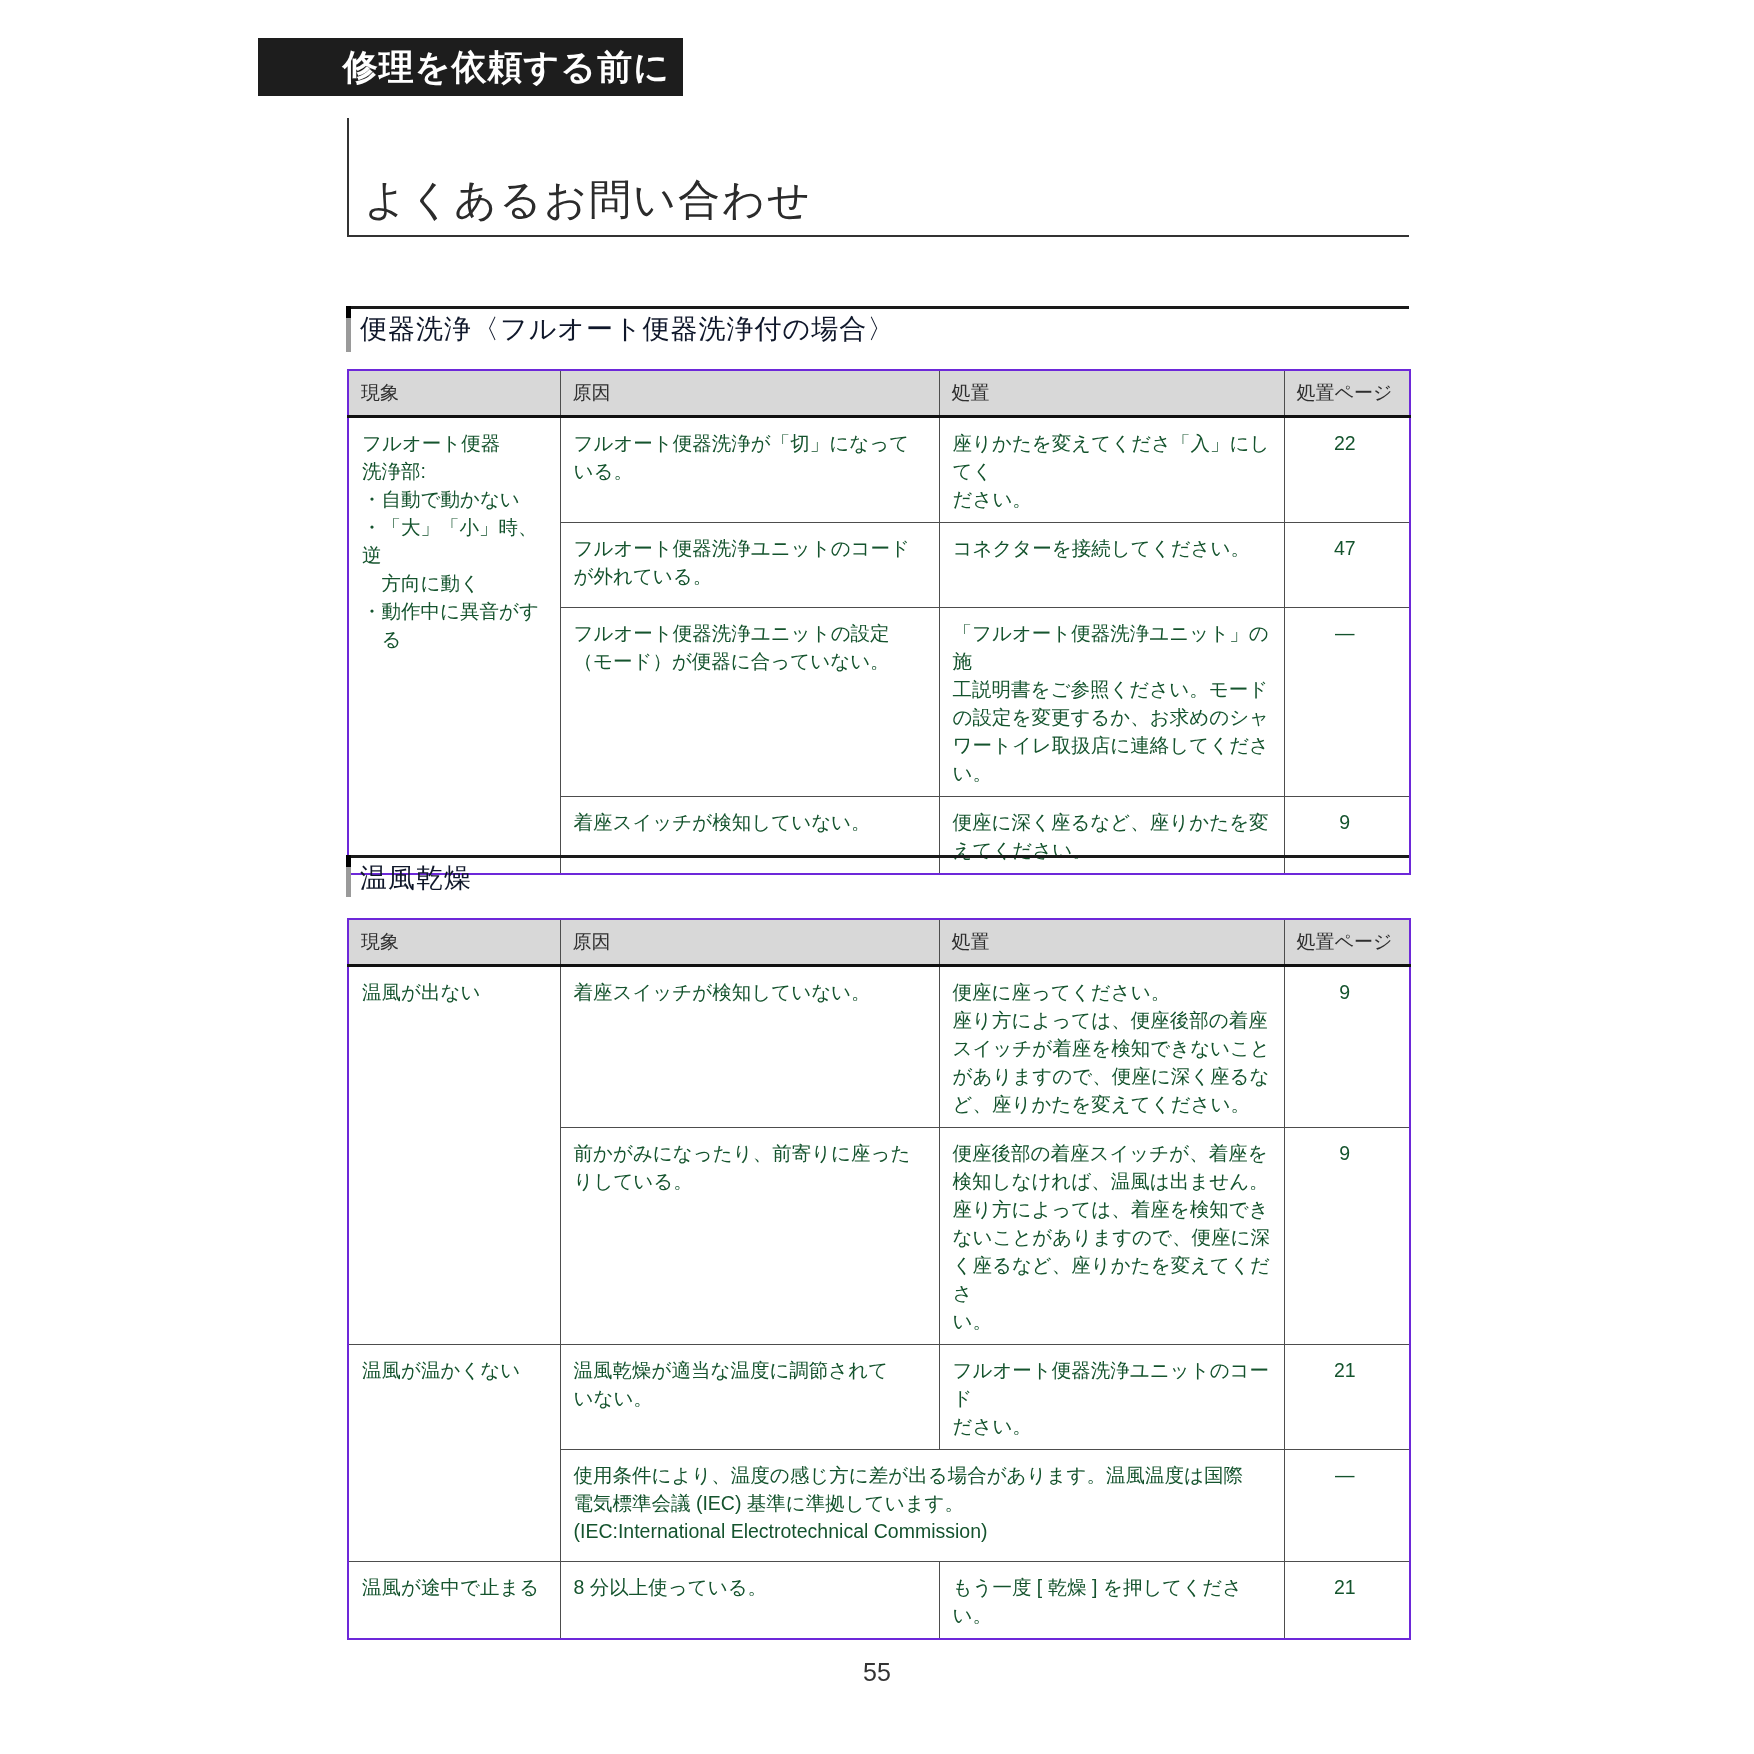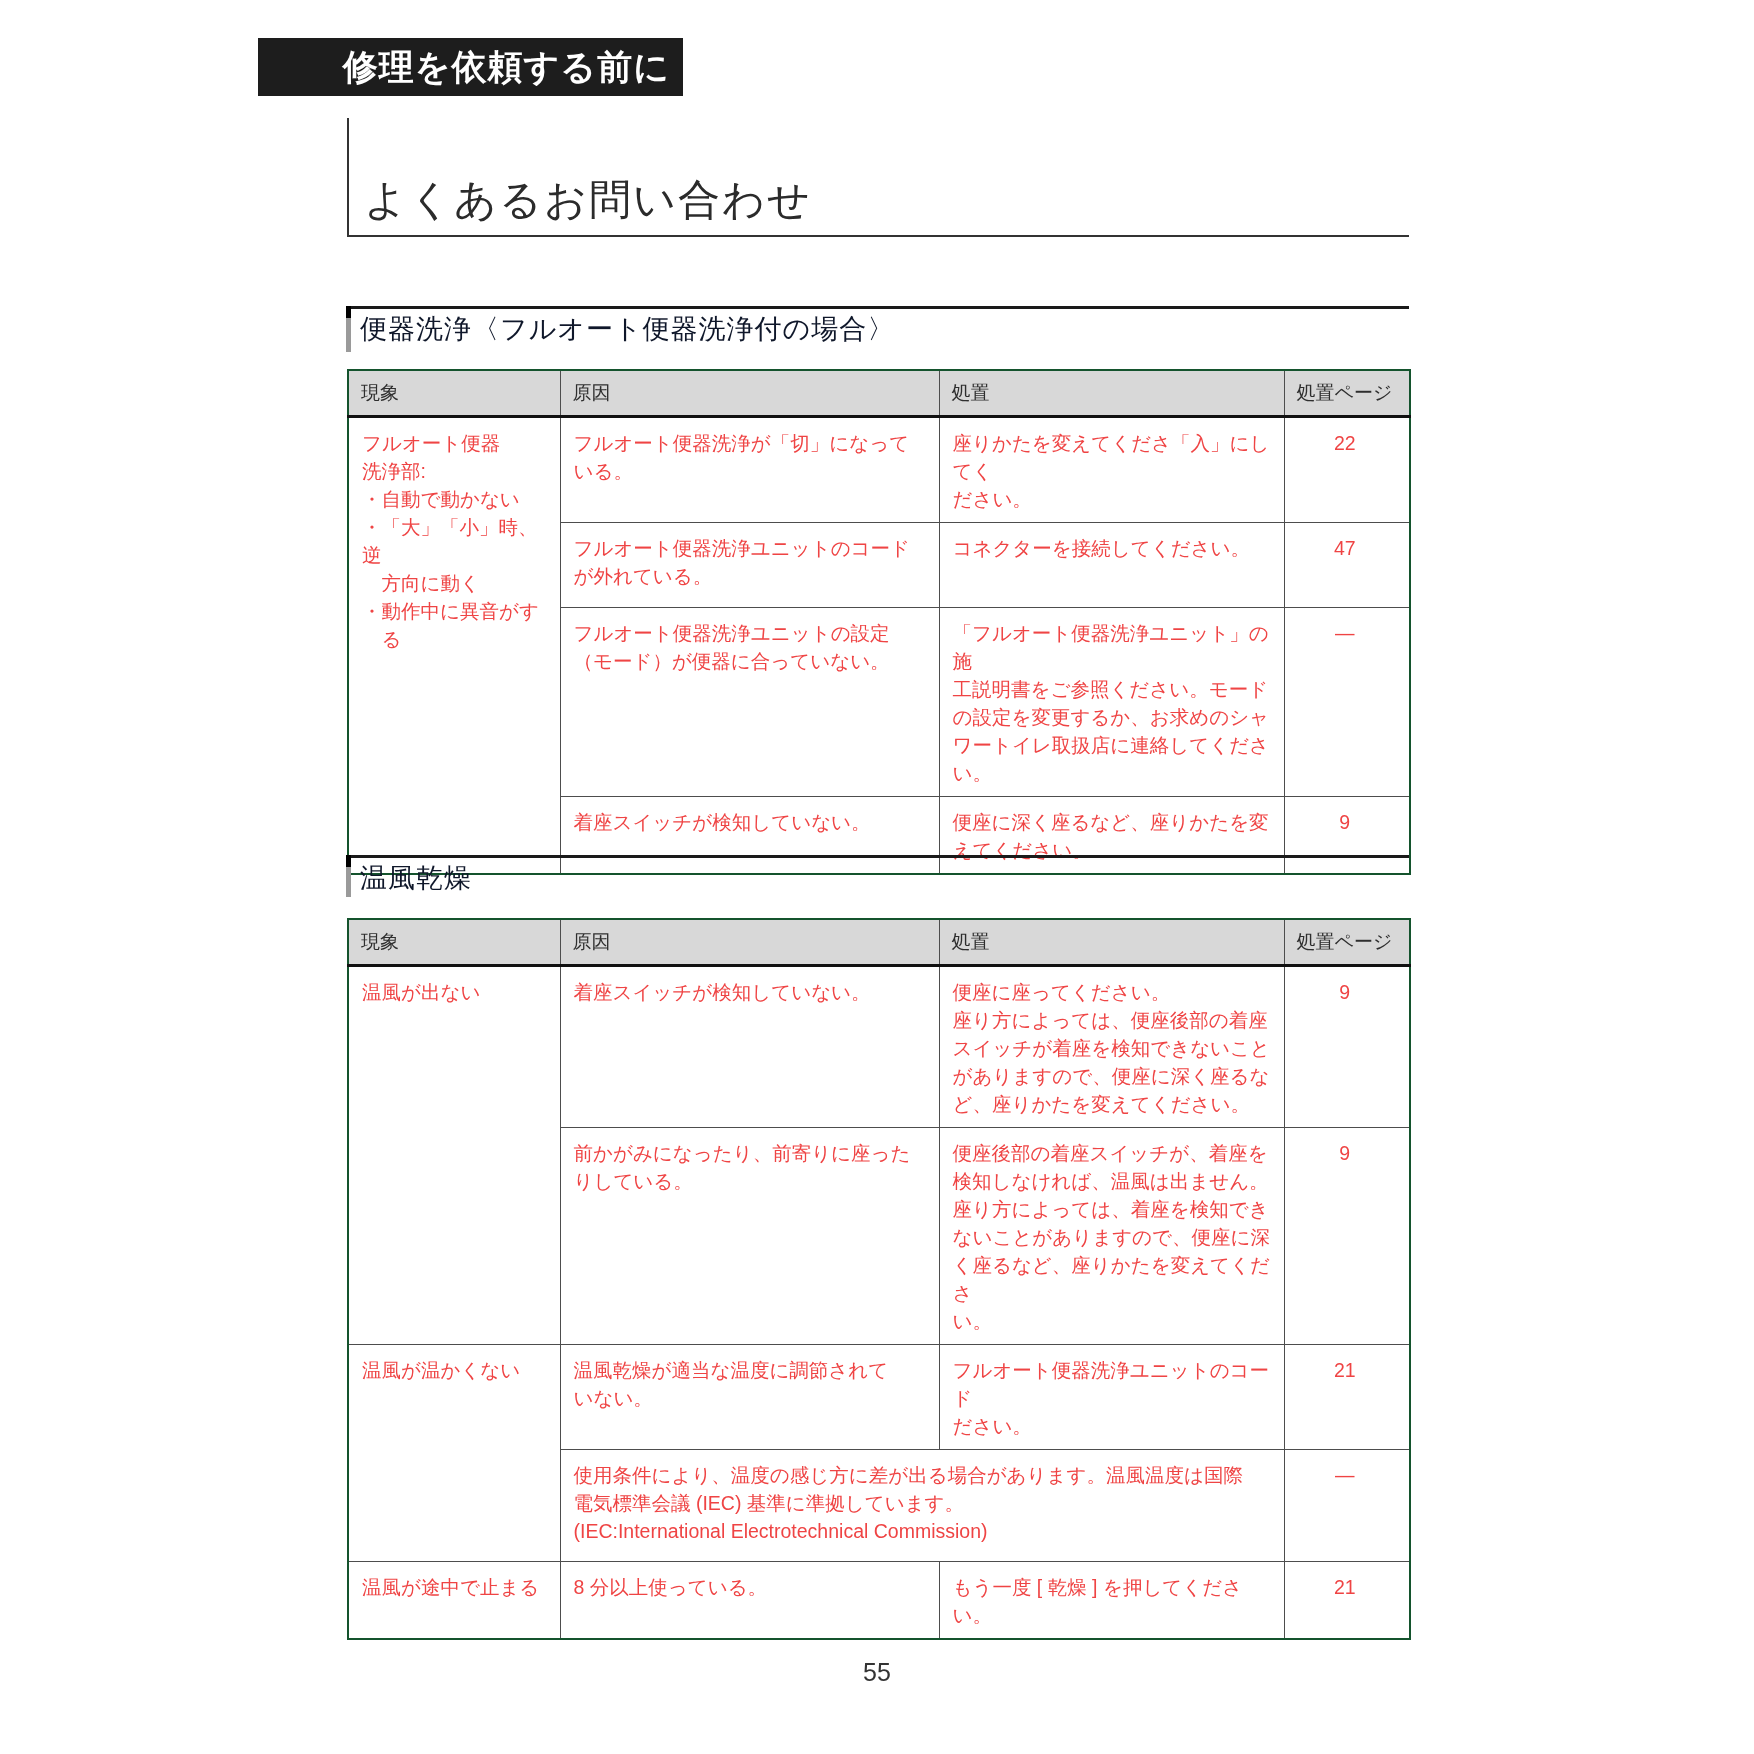--- a/index.html
+++ b/index.html
@@ -23,31 +23,31 @@
   .page-title{position:absolute;left:364px;top:172px;font-size:42px;color:#2b2b2b;letter-spacing:2px;text-align:right;}
   .title-rule{position:absolute;left:347px;top:235px;width:1062px;height:2px;background:#333;}
   
   .sec-rule{position:absolute;left:346px;width:1063px;height:3px;background:#1a1a1a;}
   .sec-bar{position:absolute;left:346px;width:5px;background:linear-gradient(#000 0 12px,#9a9a9a 12px 100%);}
   .sec-title{position:absolute;left:360px;font-size:27px;color:#0f172a;letter-spacing:1px;}
   
   table.trouble{
     position:absolute;left:347px;width:1062px;
     border-collapse:collapse;table-layout:fixed;
-    border:2px solid #14532d;
+    border:2px solid #6d28d9;
   }
   table.trouble th{
     background:#d8d8d8;
     font-weight:normal;font-size:19px;color:#2e2e2e;text-align:left;
     height:44px;padding:0 6px 0 12px;
     border:1px solid #4d4d4d;border-bottom:3px solid #111;
     vertical-align:middle;
   }
   table.trouble td{
-    font-size:19.5px;line-height:28px;color:#ef4444;
+    font-size:19.5px;line-height:28px;color:#14532d;
     padding:11px 12px 9px 13px;vertical-align:top;
     border:1px solid #4d4d4d;
     white-space:pre-line;
     overflow:hidden;
   }
   table.trouble td.pagecol{text-align:center;padding-left:4px;padding-right:8px;}
   
   .h86{height:86px}.h85{height:85px}.h160{height:160px}.h76{height:76px}
   .h185{height:185px}.h112{height:112px}.h60{height:60px}
   

